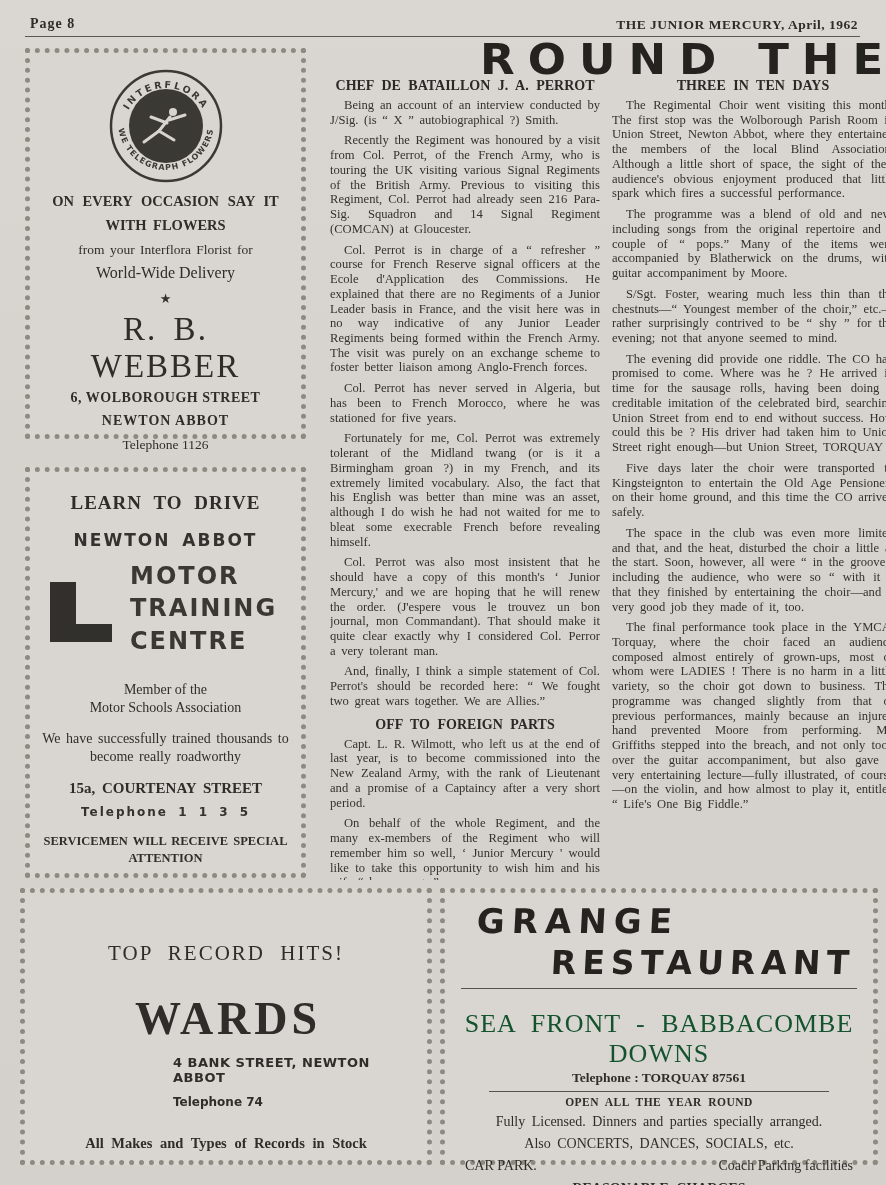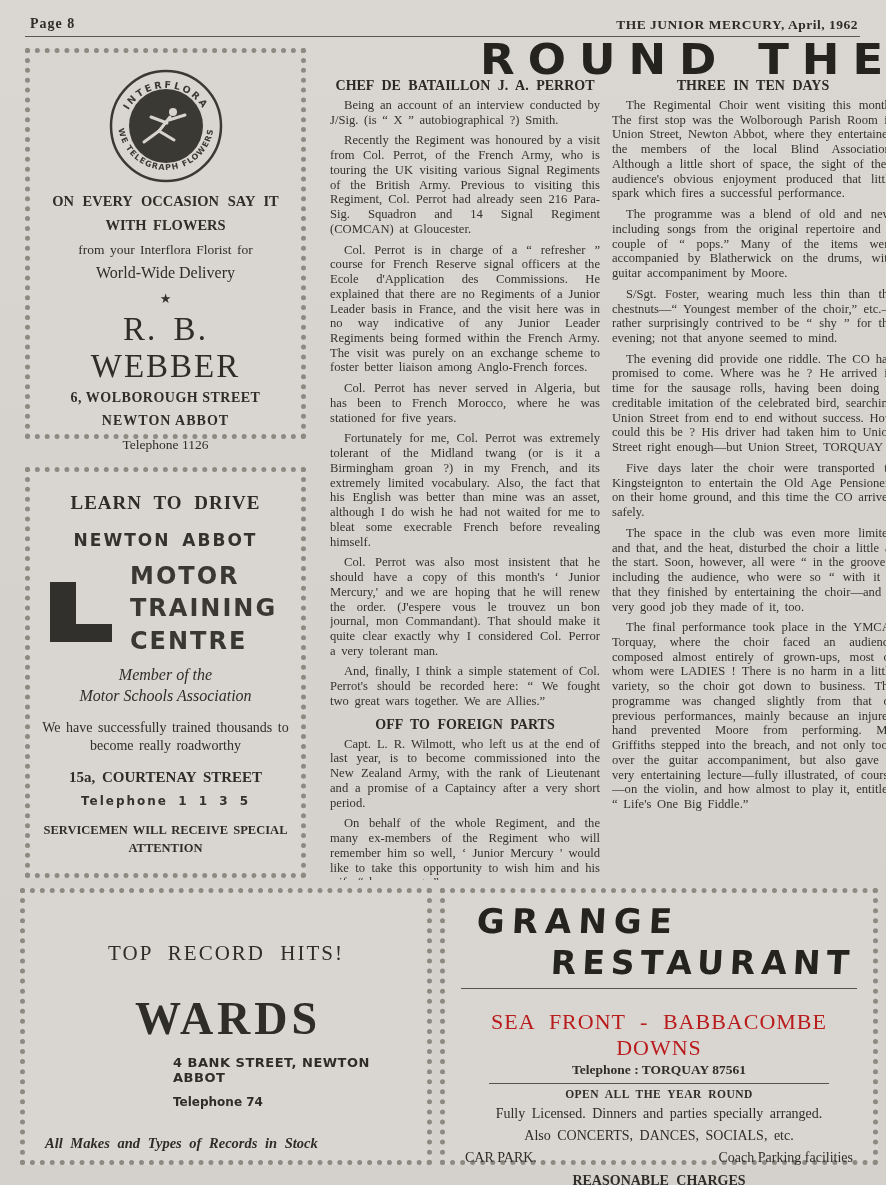--- a/index.html
+++ b/index.html
@@ -46,21 +46,21 @@
   .ad-drive{left:25px;top:467px;width:281px;height:411px;text-align:center;}
   .ad-drive .inner{padding:14px 12px;}
   .dr-title{font-weight:bold;font-size:19px;word-spacing:6px;letter-spacing:1px;margin-top:6px;}
   .dr-sub{font-weight:bold;font-size:15.5px;word-spacing:3px;margin-top:8px;}
   .dr-town{font-family:"DejaVu Sans",sans-serif;font-weight:bold;font-size:17px;letter-spacing:2px;word-spacing:4px;margin-top:16px;color:#34322e;}
   .dr-row{display:flex;align-items:center;justify-content:flex-start;margin:10px 0 2px 8px;text-align:left;}
   .l-plate{width:62px;height:60px;position:relative;flex:0 0 auto;margin-right:18px;margin-top:6px;}
   .l-plate::before{content:"";position:absolute;left:0;top:0;width:26px;height:60px;background:#31302c;}
   .l-plate::after{content:"";position:absolute;left:0;bottom:0;width:62px;height:18px;background:#31302c;}
   .dr-centre{font-family:"DejaVu Sans",sans-serif;font-weight:bold;font-size:24px;letter-spacing:2px;color:#3a3833;line-height:1.35;}
-  .dr-member{font-style:italic;font-size:16px;line-height:1.3;margin-top:8px;}
+  .dr-member{font-size:14px;line-height:1.3;margin-top:24px;}
   .dr-body{font-size:14px;line-height:1.3;margin-top:12px;word-spacing:2px;}
   .dr-street{font-weight:bold;font-size:15px;margin-top:14px;word-spacing:3px;}
   .dr-tel{font-family:"DejaVu Sans",sans-serif;font-weight:bold;font-size:12px;margin-top:8px;word-spacing:4px;letter-spacing:2px;color:#34322e;}
   .dr-note{font-weight:bold;font-size:12.5px;line-height:1.4;margin-top:14px;word-spacing:2px;}
   
   .col{position:absolute;top:78px;overflow:hidden;}
   .col-mid{left:330px;width:270px;height:802px;}
   .col-right{left:612px;width:282px;height:802px;}
   .art-head{font-weight:bold;font-size:14px;text-align:center;word-spacing:4px;margin:0 0 4px 0;color:#2b2926;}
   .art-head.mt{margin-top:8px;}
@@ -68,27 +68,27 @@
     font-size:12.6px;line-height:1.17;text-align:justify;
     margin:0 0 6px 0;text-indent:14px;word-spacing:2.5px;color:#34322d;
   }
   
   .ad-wards{left:20px;top:888px;width:412px;height:277px;}
   .ad-wards .inner{padding:18px 20px;}
   .wd-top{font-size:21px;word-spacing:8px;letter-spacing:2px;text-align:center;margin-top:30px;}
   .wd-name{font-weight:bold;font-size:46px;letter-spacing:4px;margin:26px 0 0 90px;}
   .wd-addr{font-family:"DejaVu Sans",sans-serif;font-weight:bold;font-size:13px;margin:10px 0 0 128px;letter-spacing:.5px;}
   .wd-tel{font-family:"DejaVu Sans",sans-serif;font-weight:bold;font-size:12px;margin:10px 0 0 128px;}
-  .wd-note{font-weight:bold;font-style:italic;font-size:14.5px;margin-top:26px;word-spacing:4px;}
+  .wd-note{font-weight:bold;font-size:14.5px;text-align:center;margin-top:26px;word-spacing:4px;}
   .ad-grange{left:440px;top:888px;width:438px;height:277px;}
   .ad-grange .inner{padding:8px 14px;text-align:center;}
   .gr-name1{font-family:"DejaVu Sans",sans-serif;font-weight:bold;font-size:34px;letter-spacing:7px;text-align:left;margin-left:18px;color:#24231f;transform:skewX(-3deg);}
   .gr-name2{font-family:"DejaVu Sans",sans-serif;font-weight:bold;font-size:33px;letter-spacing:6px;text-align:right;margin-right:4px;margin-top:2px;color:#24231f;transform:skewX(-3deg);}
   .gr-rule{height:1px;background:#55534e;margin:6px 2px 4px;}
-  .gr-addr{font-size:22px;word-spacing:8px;letter-spacing:1px;color:#b91c1c;margin-top:20px;}
+  .gr-addr{font-size:26px;word-spacing:8px;letter-spacing:1px;color:#14532d;margin-top:20px;}
   .gr-tel{font-weight:bold;font-size:13.5px;margin-top:1px;}
   .gr-rule2{height:1px;background:#55534e;margin:5px 30px 4px;}
   .gr-open{font-weight:bold;font-size:11.5px;word-spacing:3px;letter-spacing:.5px;}
   .gr-line{font-size:14px;margin-top:6px;word-spacing:3px;}
   .gr-carpark{display:flex;justify-content:space-between;font-size:14px;margin-top:6px;padding:0 6px;}
   .gr-reason{font-weight:bold;font-size:14px;margin-top:7px;word-spacing:4px;}
   .gr-daily{font-size:14px;margin-top:7px;line-height:1.3;word-spacing:2px;}
 </style>
 </head>
 <body>

